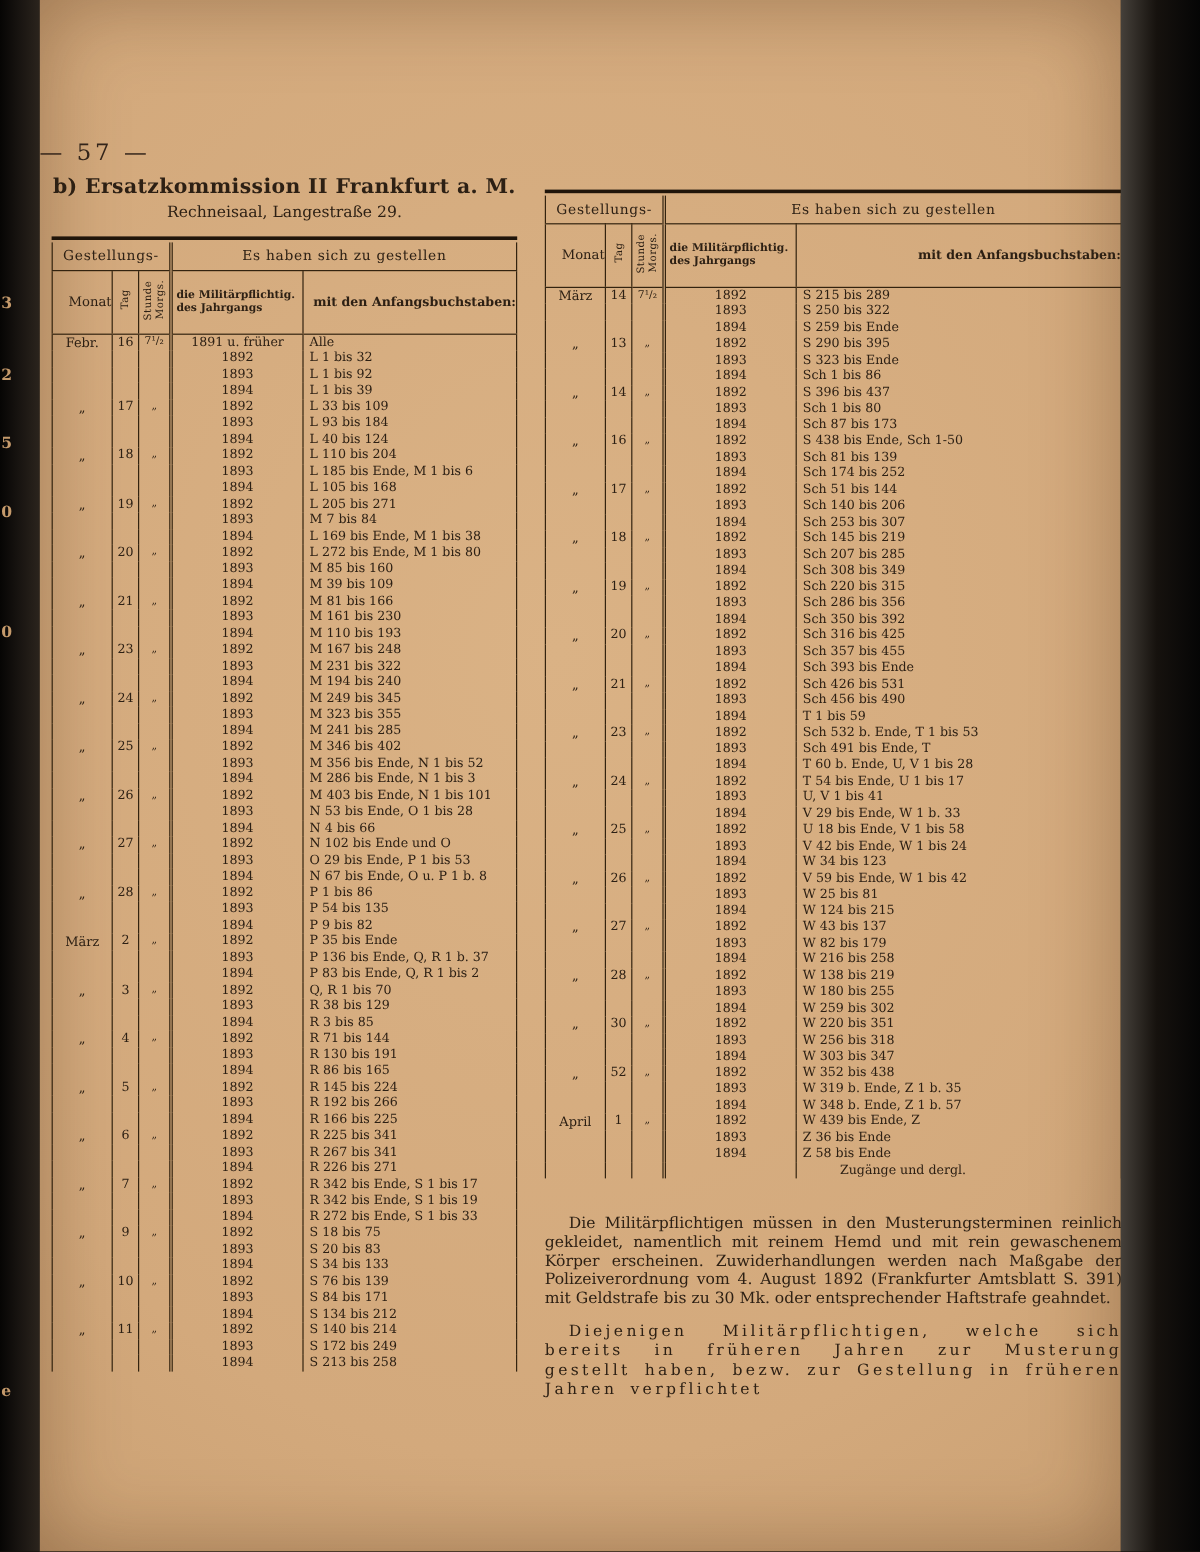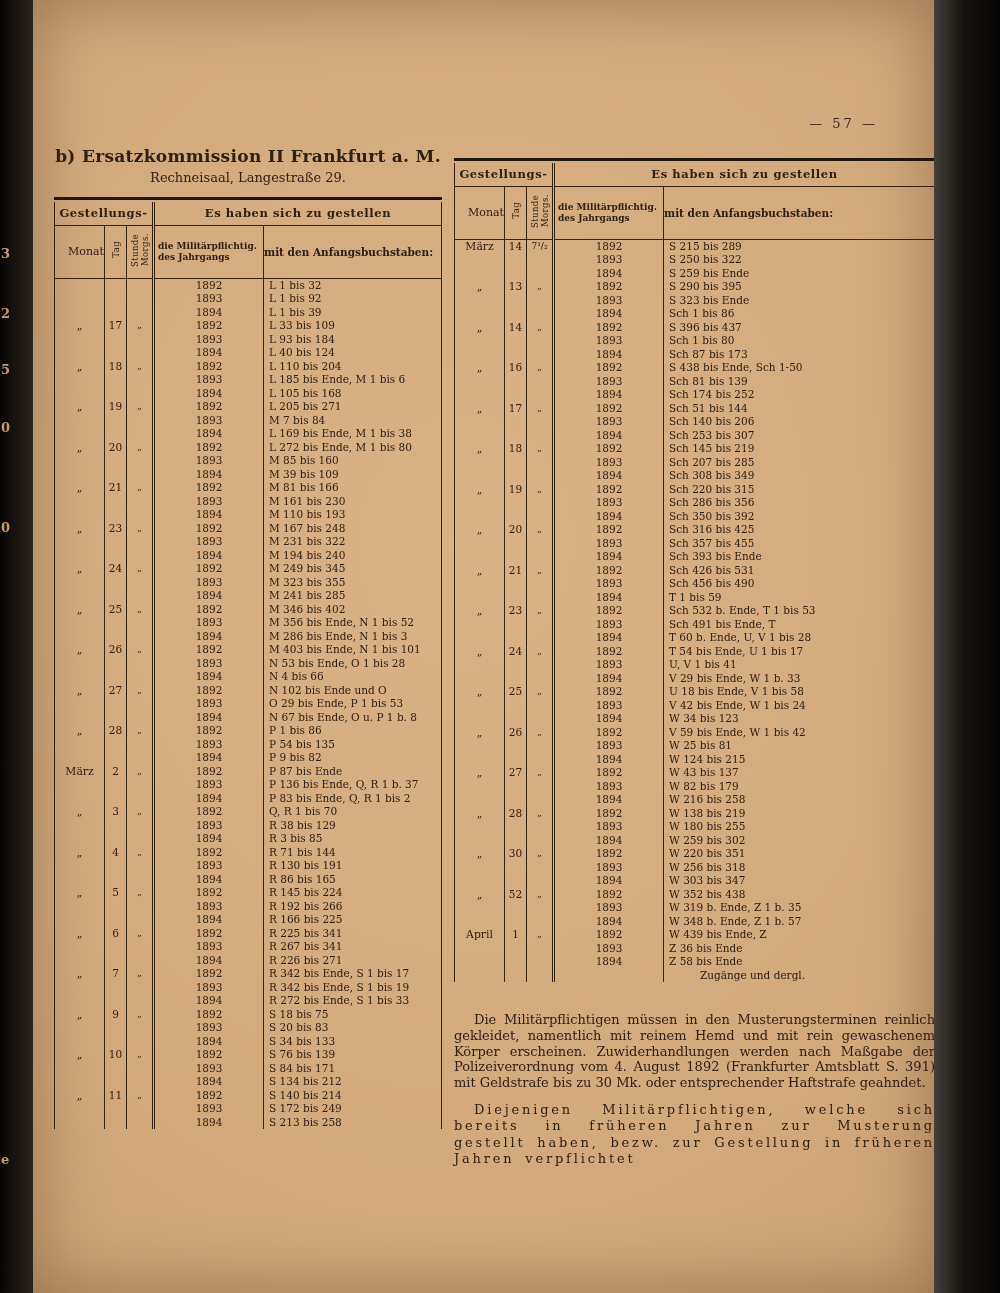--- a/index.html
+++ b/index.html
@@ -12,45 +12,45 @@
   .edge-left{position:absolute;left:0;top:0;width:33px;height:100%;
     background:linear-gradient(90deg,#060504 0%,#171310 45%,#2b241d 100%);z-index:3}
   .edge-right{position:absolute;right:0;top:0;width:66px;height:100%;
     background:linear-gradient(90deg,#45403a 0%,#16120e 45%,#050505 100%);z-index:3}
   .mark{position:absolute;left:1px;color:#c59a6b;font-size:13px;font-weight:bold}
   
   .page{position:absolute;left:33px;top:0;width:901px;height:1293px;
     background:radial-gradient(115% 95% at 48% 42%,#dab285 0%,#d3a97c 55%,#c79d6f 85%,#b3895c 100%);
     box-shadow:inset 0 0 70px rgba(70,40,15,.38);
     color:#2d2014;z-index:1}
-  .pagenum{position:absolute;top:116px;left:0;width:845px;text-align:right;
-    font-size:13px;letter-spacing:3px;color:#3324159;color:#33241a}
-  .col-left{position:absolute;left:21px;top:146px;width:388px}
+  .pagenum{position:absolute;top:116px;left:0;width:845px;text-align:left;
+    font-size:19px;letter-spacing:3px;color:#3324159;color:#33241a}
+  .col-left{position:absolute;left:10px;top:146px;width:388px}
   .col-right{position:absolute;left:421px;top:158px;width:481px}
   .title{text-align:center;font-size:17px;font-weight:bold;letter-spacing:.3px;white-space:nowrap}
   .subtitle{text-align:center;font-size:13px;margin-top:4px;margin-bottom:12px}
   
   .tblwrap{border-top:3px solid #20150a;padding-top:1.5px}
   table{width:100%;border-collapse:collapse;table-layout:fixed;
     border-left:1px solid #33230f;border-right:1px solid #33230f}
   col.c-monat{width:50px}col.c-tag{width:22px}col.c-stunde{width:27px}col.c-jahr{width:110px}
   th,td{font-weight:normal;vertical-align:top;overflow:hidden;white-space:nowrap;
     padding:0;border-left:1px solid #33230f;color:#2d2014}
   th:first-child,td:first-child{border-left:none}
   thead th{border-bottom:1px solid #33230f}
   .hsep{border-left:3px double #33230f !important}
-  .h-sec{height:23px;font-size:11.5px;font-weight:bold;text-align:center;
+  .h-sec{height:23px;font-size:11.5px;font-weight:normal;text-align:center;
     vertical-align:middle;letter-spacing:.6px}
   .h-monat{font-size:11px;font-weight:normal;vertical-align:middle;text-align:right;height:52px}
   .h-vert{height:52px;vertical-align:middle;text-align:center}
   .vert{display:inline-block;writing-mode:vertical-rl;transform:rotate(180deg);
     font-size:8.5px;line-height:10px;max-height:48px;white-space:normal;letter-spacing:.4px}
   .h-jahr{font-size:9px;line-height:11px;vertical-align:middle;text-align:left;
     white-space:normal;padding:0 3px;font-weight:bold}
-  .h-let{font-size:10.5px;vertical-align:middle;text-align:left;white-space:normal;font-weight:bold}
+  .h-let{font-size:10.5px;vertical-align:middle;text-align:right;white-space:normal;font-weight:bold}
   td{font-size:10.5px;line-height:13.5px;height:13.5px}
   .c-m{text-align:center;font-size:10.8px}
   .c-t{text-align:center}
   .c-s{text-align:center;font-size:9px}
   .c-y{text-align:center}
   .c-l{padding-left:5px;text-align:left}
   .c-l.indent{padding-left:36px}
   
   .para{font-size:13px;line-height:15.8px;text-align:justify;text-indent:20px;
     margin:30px 0 0 0;color:#2d2014}
@@ -92,20 +92,27 @@
             <tr>
               <th class="h-monat">Monat</th>
               <th class="h-vert"><span class="vert">Tag</span></th>
               <th class="h-vert"><span class="vert">Stunde Morgs.</span></th>
               <th class="h-jahr hsep">die Militärpflichtig. des Jahrgangs</th>
               <th class="h-let">mit den Anfangsbuchstaben:</th>
             </tr>
           </thead>
           <tbody>
             <tr>
+              <td class="c-m">Febr.</td>
+              <td class="c-t">16</td>
+              <td class="c-s">7¹/₂</td>
+              <td class="c-y hsep">1891 u. früher</td>
+              <td class="c-l">Alle</td>
+            </tr>
+            <tr>
               <td class="c-m"></td>
               <td class="c-t"></td>
               <td class="c-s"></td>
               <td class="c-y hsep">1892</td>
               <td class="c-l">L 1 bis 32</td>
             </tr>
             <tr>
               <td class="c-m"></td>
               <td class="c-t"></td>
               <td class="c-s"></td>
@@ -348,21 +355,21 @@
               <td class="c-t"></td>
               <td class="c-s"></td>
               <td class="c-y hsep">1894</td>
               <td class="c-l">P 9 bis 82</td>
             </tr>
             <tr>
               <td class="c-m">März</td>
               <td class="c-t">2</td>
               <td class="c-s">„</td>
               <td class="c-y hsep">1892</td>
-              <td class="c-l">P 87 bis Ende</td>
+              <td class="c-l">P 35 bis Ende</td>
             </tr>
             <tr>
               <td class="c-m"></td>
               <td class="c-t"></td>
               <td class="c-s"></td>
               <td class="c-y hsep">1893</td>
               <td class="c-l">P 136 bis Ende, Q, R 1 b. 37</td>
             </tr>
             <tr>
               <td class="c-m"></td>

